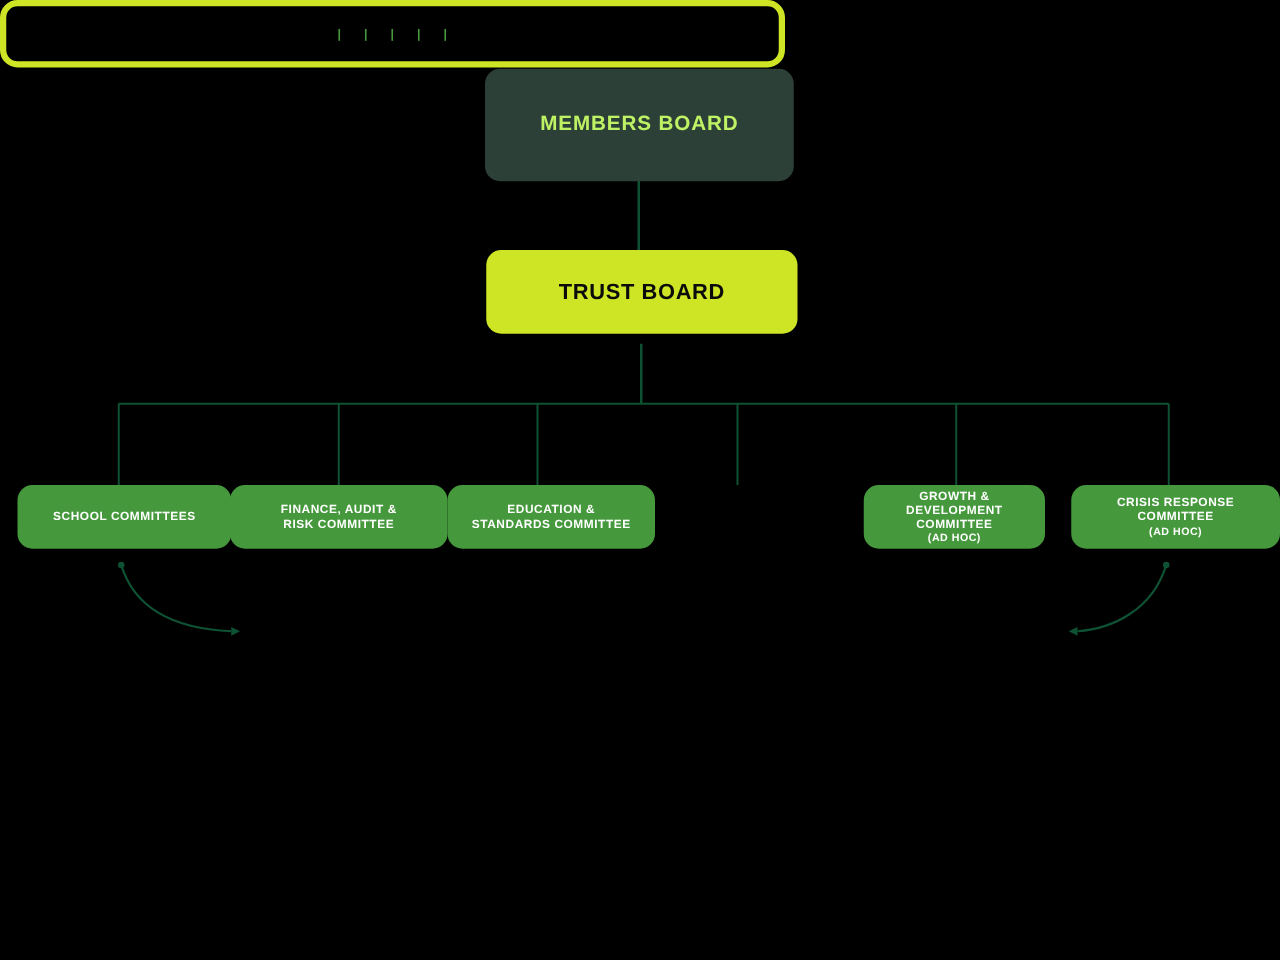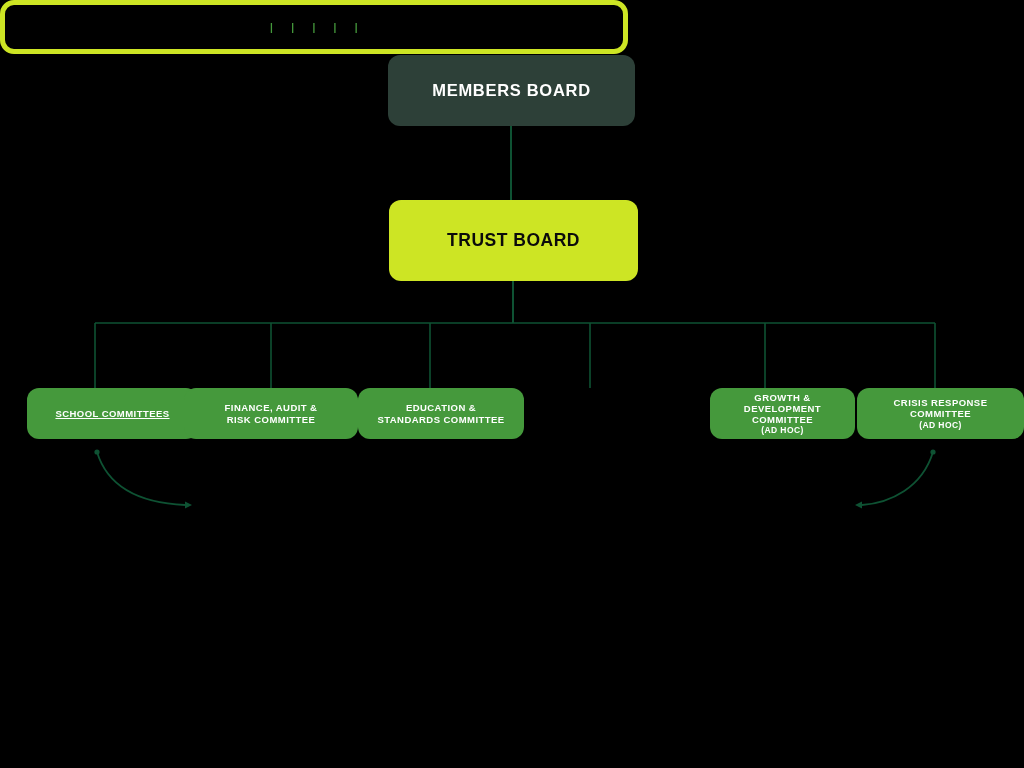--- a/index.html
+++ b/index.html
@@ -48,35 +48,35 @@
   .node .node-label {
     display: block;
     white-space: pre-line;
   }
 
   
   .node-members {
     left: 388px;
     top: 55px;
     width: 247px;
-    height: 71px;
+    height: 90px;
     background: #2D4038;
     border-radius: 12px;
-    color: #ffffff;
+    color: #bef264;
     font-size: 16.5px;
     font-weight: bold;
     letter-spacing: 0.7px;
   }
 
   
   .node-trust {
     left: 389px;
     top: 200px;
     width: 249px;
-    height: 81px;
+    height: 67px;
     background: #CDE524;
     border-radius: 12px;
     color: #0B0B0B;
     font-size: 17.5px;
     font-weight: bold;
     letter-spacing: 0.5px;
   }
 
   
   .node-committee {
@@ -89,25 +89,25 @@
     font-weight: bold;
     letter-spacing: 0.45px;
     padding: 0 6px;
   }
   .node-committee .adhoc {
     display: block;
     font-size: 8.5px;
     letter-spacing: 0.4px;
   }
 
-  .c0 { left: 27px;  width: 171px; text-decoration: underline; }
+  .c0 { left: 14px;  width: 171px; }
   .c1 { left: 184px; width: 174px; }
   .c2 { left: 358px; width: 166px; }
   .c3 { left: 525px; width: 144px; }
-  .c4 { left: 710px; width: 145px; }
+  .c4 { left: 691px; width: 145px; }
   .c5 { left: 857px; width: 167px; }
 
   
   .node-bottombar {
     left: 202px;
     top: 485px;
     width: 618px;
     height: 44px;
     background: transparent;
     border: 5px solid #CDE524;

